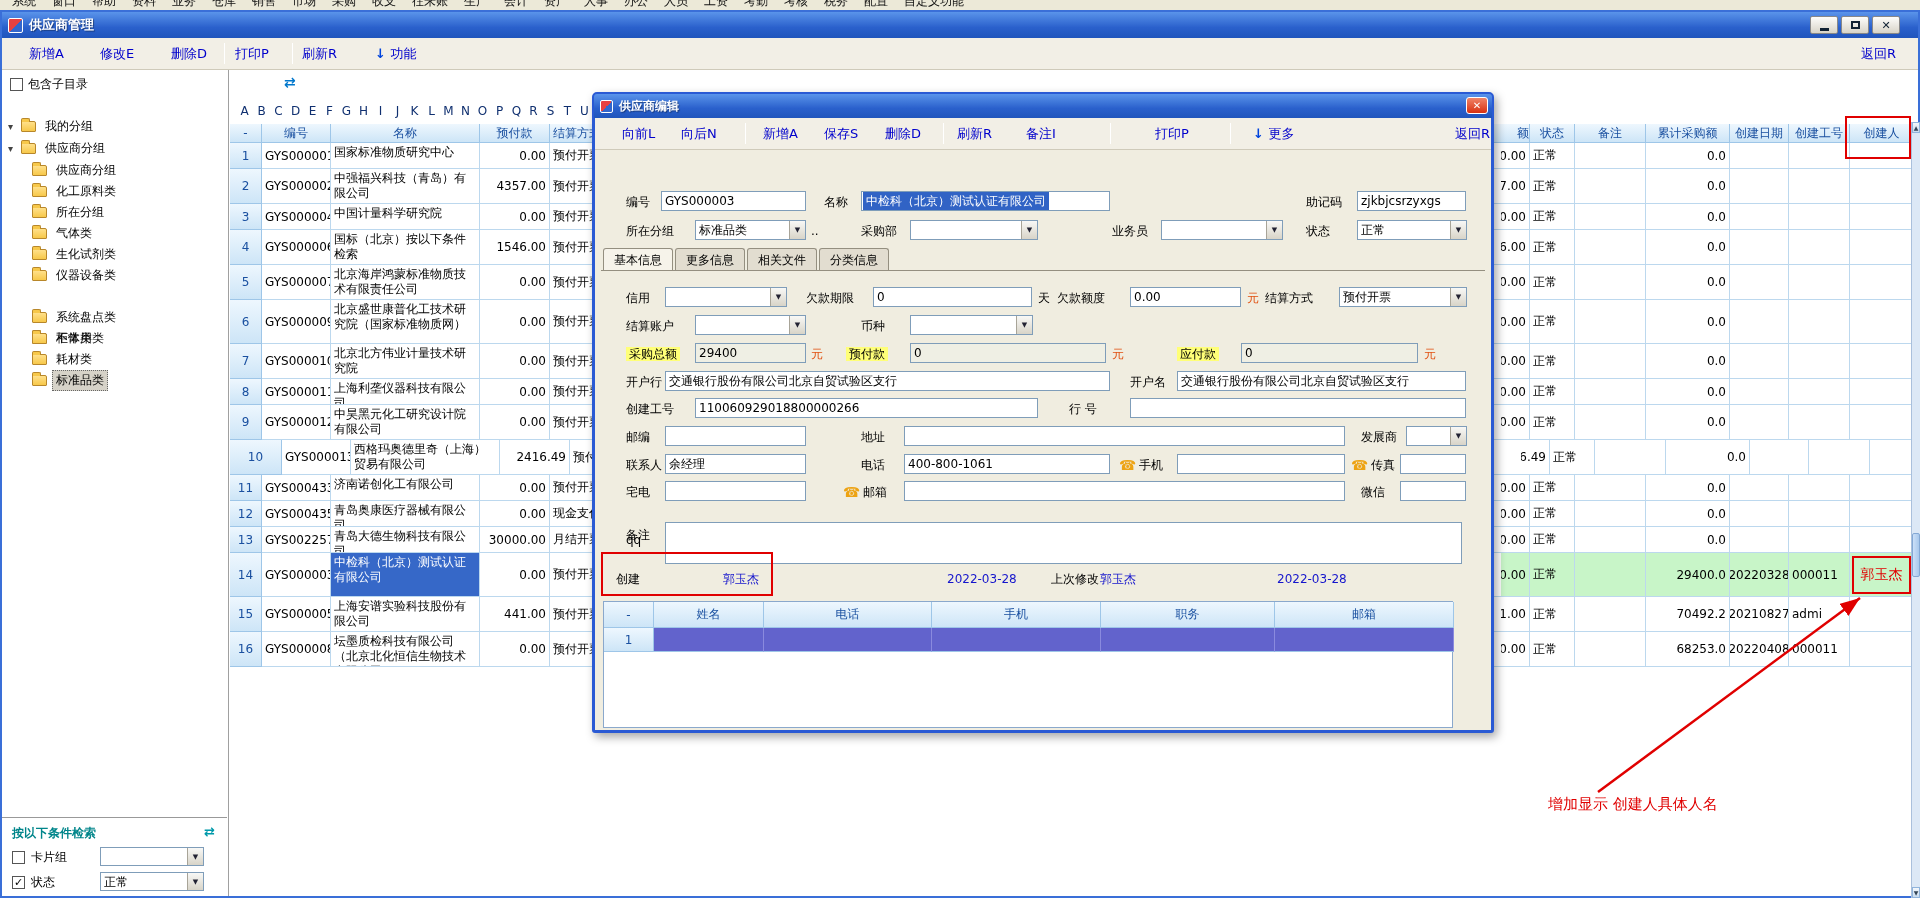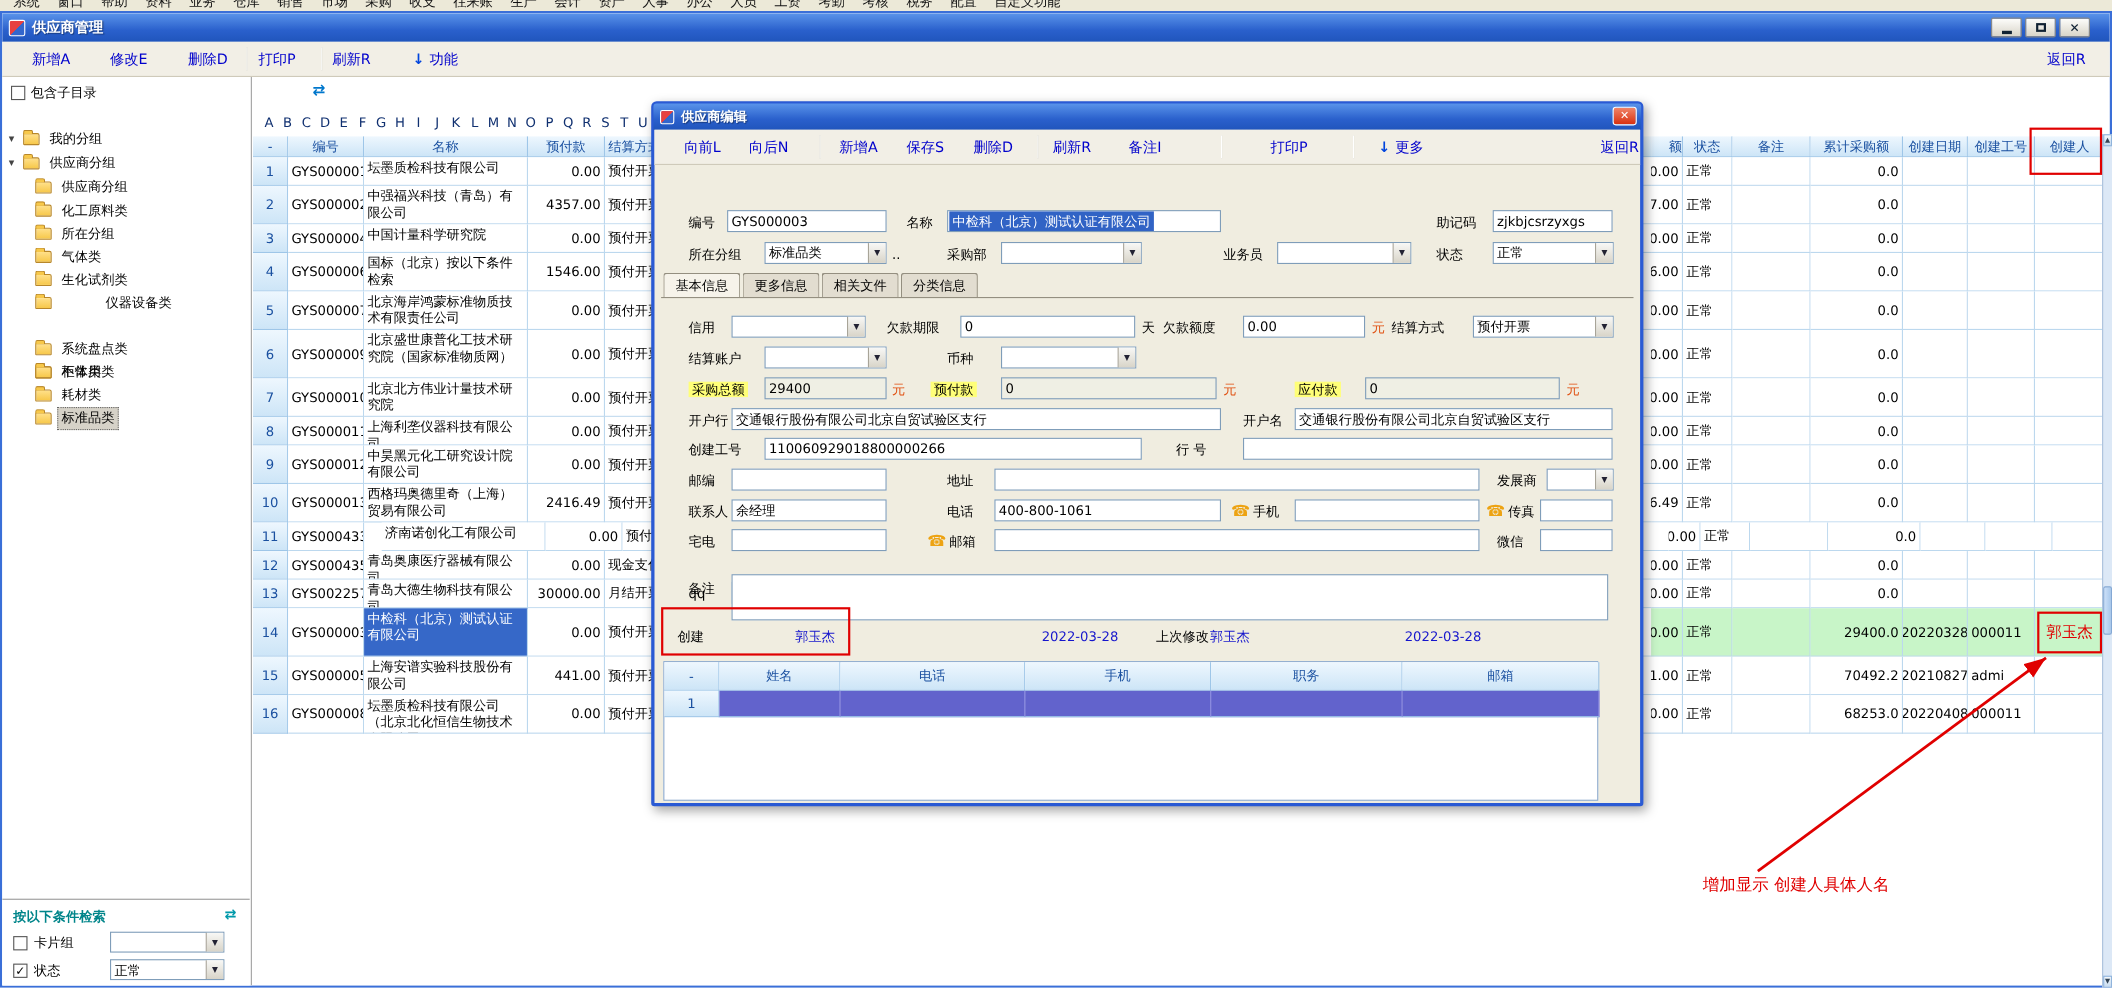--- a/index.html
+++ b/index.html
@@ -199,21 +199,21 @@
           <span class="tlabel">所在分组</span>
         </div>
         <div class="titem" style="top: 153px; left: 30px;">
           <span class="folder"></span>
           <span class="tlabel">气体类</span>
         </div>
         <div class="titem" style="top: 174px; left: 30px;">
           <span class="folder"></span>
           <span class="tlabel">生化试剂类</span>
         </div>
-        <div class="titem" style="top: 195px; left: 30px; gap: 40px;">
+        <div class="titem" style="top: 195px; left: 30px;">
           <span class="folder"></span>
           <span class="tlabel">仪器设备类</span>
         </div>
         <div class="titem" style="top: 216px; left: 30px; margin-top: 42px;">
           <span class="folder"></span>
           <span class="tlabel">柜体类</span>
         </div>
         <div class="titem" style="top: 237px; left: 30px;">
           <span class="folder"></span>
           <span class="tlabel">系统盘点类</span>
@@ -304,21 +304,21 @@
           <div class="g-hcell" style="width: 45px;">状态</div>
           <div class="g-hcell" style="width: 71px;">备注</div>
           <div class="g-hcell" style="width: 84px;">累计采购额</div>
           <div class="g-hcell" style="width: 59px;">创建日期</div>
           <div class="g-hcell" style="width: 61px;">创建工号</div>
           <div class="g-hcell" style="width: 64px;">创建人</div>
         </div>
         <div class="g-row" style="min-height: 26px;">
           <div class="g-cell c-num" style="width: 32px;">1</div>
           <div class="g-cell" style="width: 69px;">GYS000001</div>
-          <div class="g-cell c-name" style="width: 149px; max-height: 26px;">坛墨质检科技有限公司</div>
+          <div class="g-cell c-name" style="width: 149px; max-height: 26px;">国家标准物质研究中心</div>
           <div class="g-cell c-right" style="width: 70px;">0.00</div>
           <div class="g-cell" style="width: 55px;">预付开票</div>
           <div class="g-cell c-fill" style="width: 896px;"></div>
           <div class="g-cell c-rclip" style="width: 29px;">0.00</div>
           <div class="g-cell" style="width: 45px;">正常</div>
           <div class="g-cell" style="width: 71px;"></div>
           <div class="g-cell c-right" style="width: 84px;">0.0</div>
           <div class="g-cell c-center" style="width: 59px;"></div>
           <div class="g-cell" style="width: 61px;"></div>
           <div class="g-cell c-center" style="width: 64px;"></div>
@@ -437,38 +437,38 @@
           <div class="g-cell c-fill" style="width: 896px;"></div>
           <div class="g-cell c-rclip" style="width: 29px;">0.00</div>
           <div class="g-cell" style="width: 45px;">正常</div>
           <div class="g-cell" style="width: 71px;"></div>
           <div class="g-cell c-right" style="width: 84px;">0.0</div>
           <div class="g-cell c-center" style="width: 59px;"></div>
           <div class="g-cell" style="width: 61px;"></div>
           <div class="g-cell c-center" style="width: 64px;"></div>
         </div>
         <div class="g-row" style="min-height: 35px;">
-          <div class="g-cell c-num" style="width: 32px;">10</div>
+          <div class="g-cell c-num" style="width: 52px;">10</div>
           <div class="g-cell" style="width: 69px;">GYS000013</div>
           <div class="g-cell c-name" style="width: 149px; max-height: 35px;">西格玛奥德里奇（上海）贸易有限公司</div>
           <div class="g-cell c-right" style="width: 70px;">2416.49</div>
           <div class="g-cell" style="width: 55px;">预付开票</div>
           <div class="g-cell c-fill" style="width: 896px;"></div>
           <div class="g-cell c-rclip" style="width: 29px;">2416.49</div>
           <div class="g-cell" style="width: 45px;">正常</div>
           <div class="g-cell" style="width: 71px;"></div>
           <div class="g-cell c-right" style="width: 84px;">0.0</div>
           <div class="g-cell c-center" style="width: 59px;"></div>
           <div class="g-cell" style="width: 61px;"></div>
           <div class="g-cell c-center" style="width: 64px;"></div>
         </div>
         <div class="g-row" style="min-height: 26px;">
           <div class="g-cell c-num" style="width: 32px;">11</div>
           <div class="g-cell" style="width: 69px;">GYS000433</div>
-          <div class="g-cell c-name" style="width: 149px; max-height: 26px; margin-left: 16px;">济南诺创化工有限公司</div>
+          <div class="g-cell c-name" style="width: 149px; max-height: 26px;">济南诺创化工有限公司</div>
           <div class="g-cell c-right" style="width: 70px;">0.00</div>
           <div class="g-cell" style="width: 55px;">预付开票</div>
           <div class="g-cell c-fill" style="width: 896px;"></div>
           <div class="g-cell c-rclip" style="width: 29px;">0.00</div>
           <div class="g-cell" style="width: 45px;">正常</div>
           <div class="g-cell" style="width: 71px;"></div>
           <div class="g-cell c-right" style="width: 84px;">0.0</div>
           <div class="g-cell c-center" style="width: 59px;"></div>
           <div class="g-cell" style="width: 61px;"></div>
           <div class="g-cell c-center" style="width: 64px;"></div>

